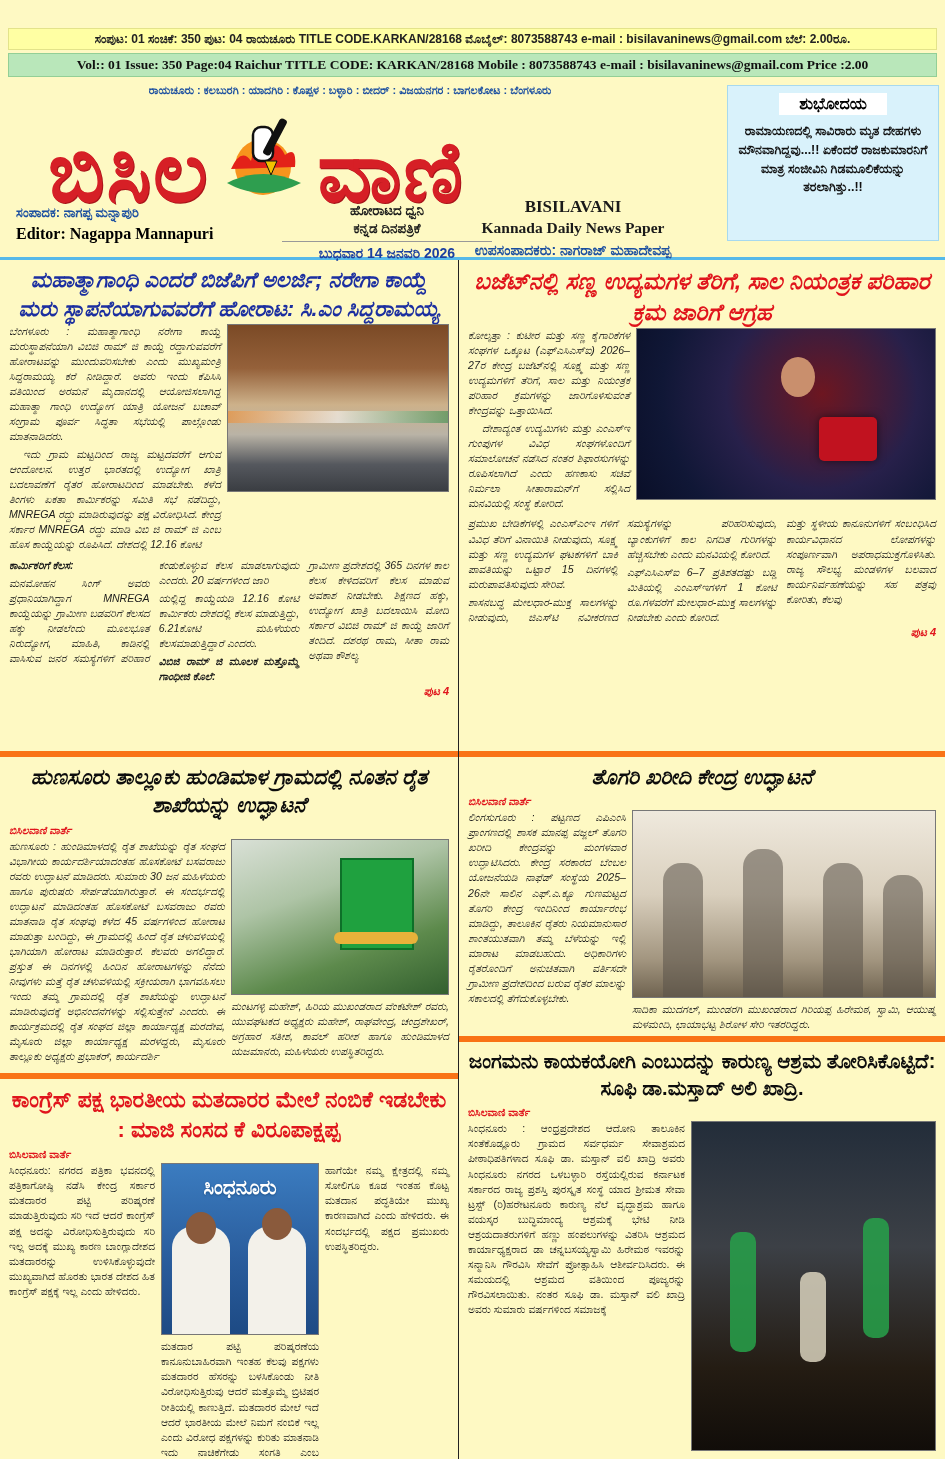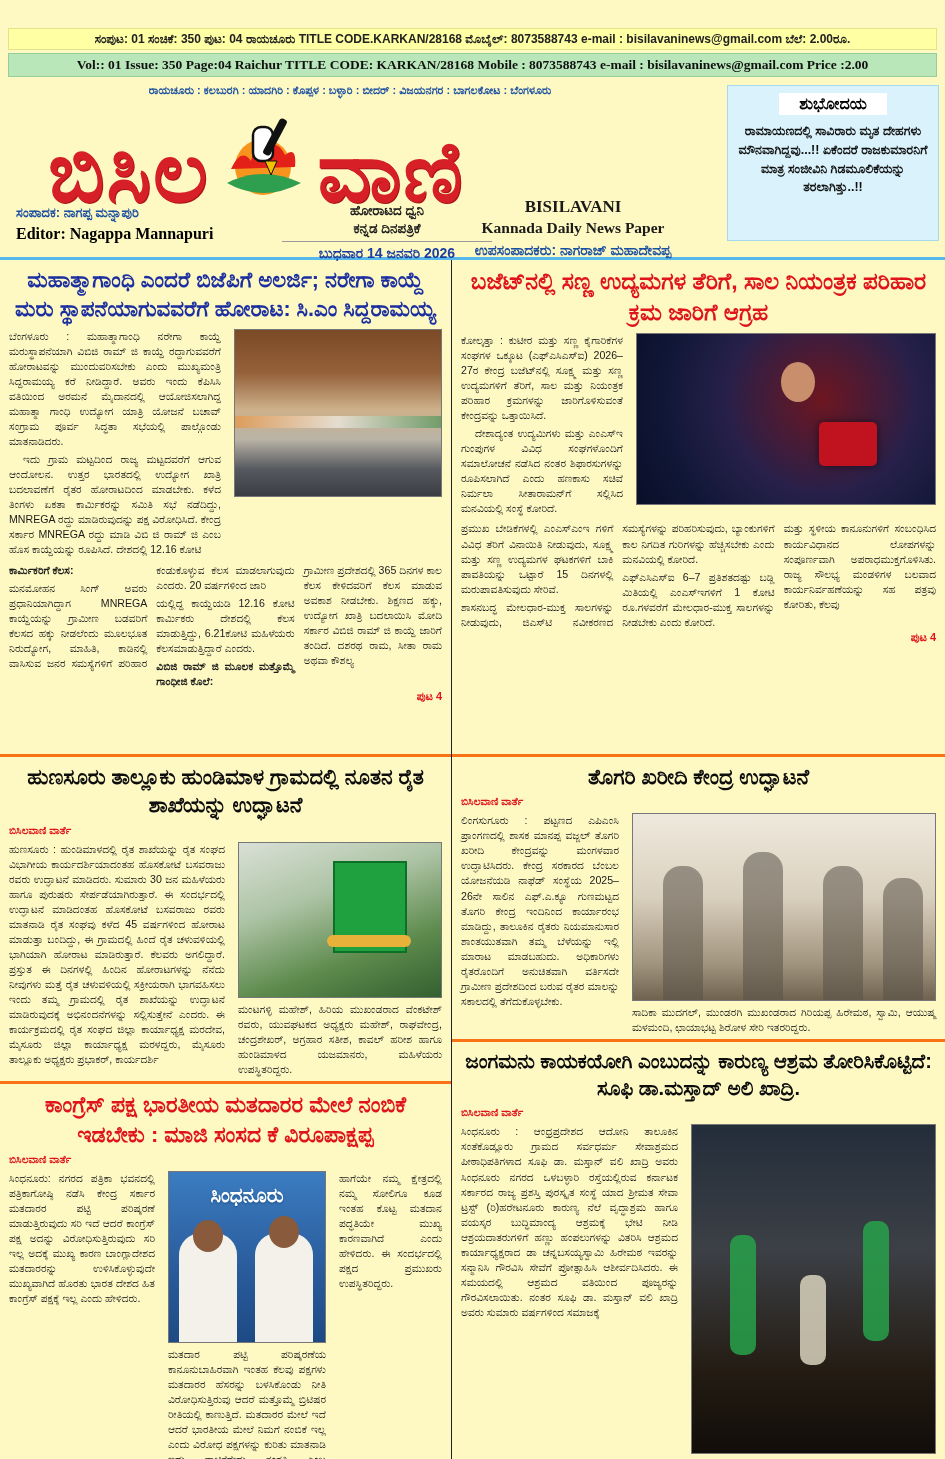--- a/index.html
+++ b/index.html
@@ -31,32 +31,32 @@
   .brandblk .b3 { color:#1b4fa0; font-weight:bold; font-size:14px; margin-top:5px; }
   .shubho { position:absolute; right:6px; top:8px; width:212px; height:156px; background:#d9f2fb; border:1px solid #a7d9ee; text-align:center; padding:7px 6px; }
   .shubho .sh-title { display:inline-block; background:#fff; padding:2px 20px; font-weight:bold; font-size:16px; color:#000; }
   .shubho .sh-text { margin-top:7px; font-weight:bold; font-size:12.5px; line-height:1.5; color:#111; }
 
   
   .content { border-top:3px solid #56b9e9; margin-top:2px; display:flex; }
   .col-l { width:463px; }
   .col-r { flex:1; border-left:1px solid #222; }
   .article { padding:6px 9px 4px; }
-  .rule-b { border-bottom:3px solid #f97316; }
+  .rule-b { border-bottom:6px solid #f97316;font-style:italic; }
 
   h2 { text-align:center; line-height:1.35; font-weight:bold; }
   .hl-blue  { color:#1c2fa0; font-size:21.5px; }
   .hl-red   { color:#e0151c; font-size:23px; }
   .hl-black { color:#0d0d0d; font-size:21px; }
   .hl-red2  { color:#e0151c; font-size:22px; }
 
   .byline { color:#e0151c; font-weight:bold; font-size:10.5px; margin:4px 0 2px; }
   .body-txt, .body-txt p { font-size:10.6px; line-height:1.42; text-align:justify; }
   .body-txt p + p { margin-top:3px; text-indent:14px; }
-  .row { display:flex; gap:13px; margin-top:5px; }
+  .row { display:flex; gap:6px; }
   .sub { font-weight:bold; }
   .pg4 { color:#e0151c; font-weight:bold; font-size:11px; text-align:right; margin-top:1px; }
   .cols3 { column-count:3; column-gap:9px; margin-top:5px; }
   .cols3 p { font-size:10.6px; line-height:1.42; text-align:justify; margin-bottom:3px; }
 
   
   .photo { position:relative; overflow:hidden; border:1px solid #777; flex:0 0 auto; }
   .ph-stage { flex:1 1 auto; height:168px; background:linear-gradient(180deg,#7b4a26 0%,#95613a 26%,#cdb18a 48%,#b9b3a6 66%,#55585e 84%,#3a3d42 100%); }
   .ph-stage .flagband { position:absolute; top:52%; left:0; right:0; height:12px; background:linear-gradient(90deg,#f08b2d,#fff,#2e8b46); opacity:.55; }
   .ph-budget { width:300px; height:172px; background:radial-gradient(circle at 62% 38%, #6d1620 0%, #27204a 45%, #101736 75%, #0a0f28 100%); }

